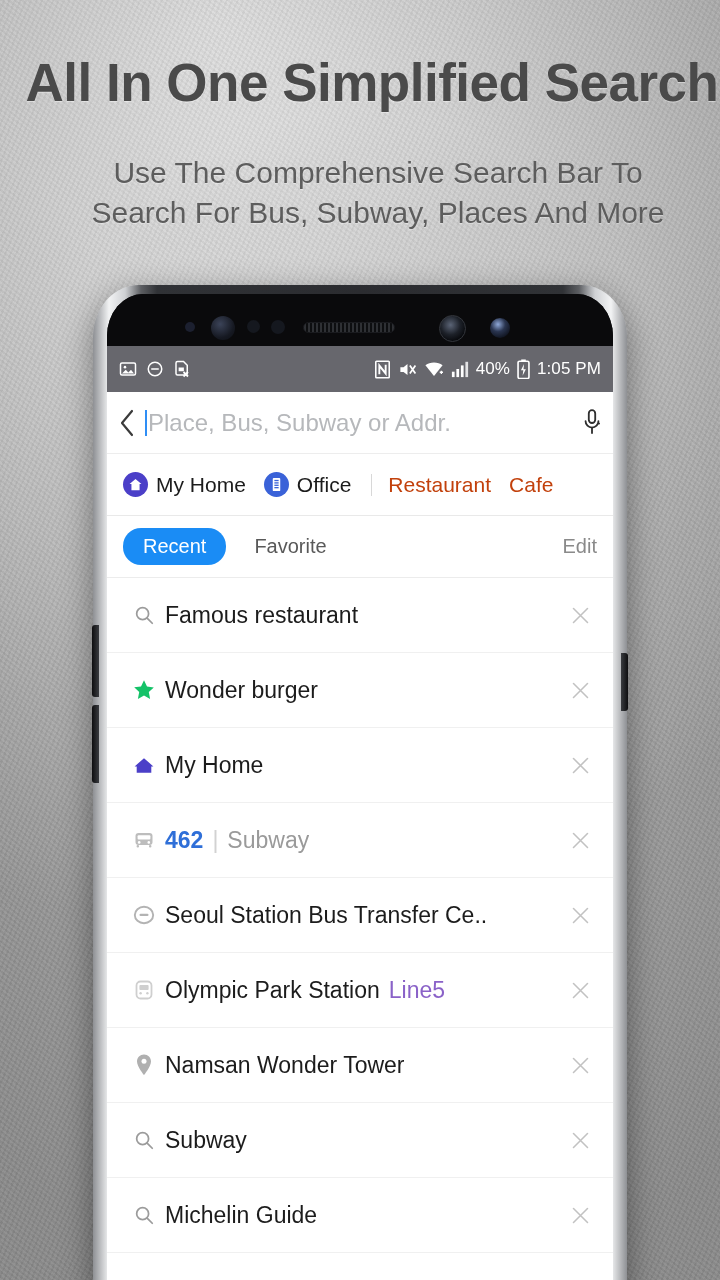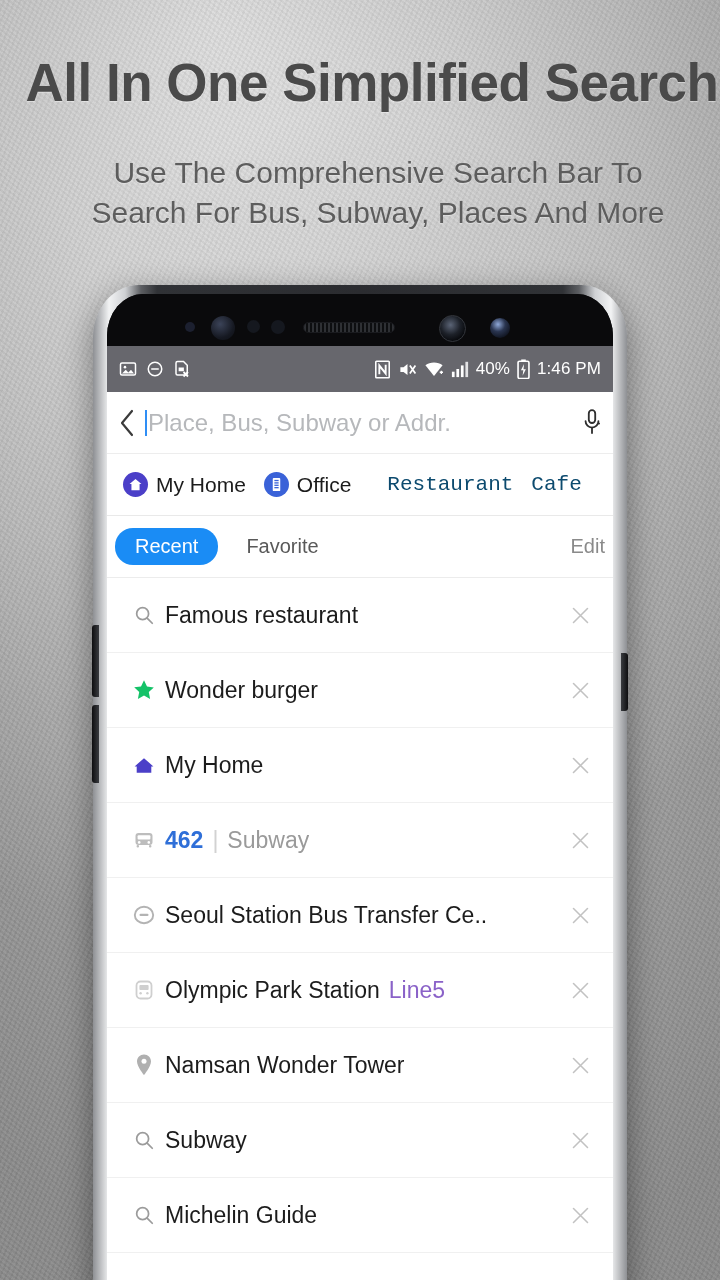--- a/index.html
+++ b/index.html
@@ -125,26 +125,26 @@
     height:62px; display:flex; align-items:center; padding:0 16px;
     background:#fff; border-bottom:1px solid #e9e9e9;
     overflow:hidden;
   }
   .chip{ display:flex; align-items:center; gap:8px; margin-right:18px; white-space:nowrap; }
   .chip-ico{
     width:25px; height:25px; border-radius:50%;
     display:flex; align-items:center; justify-content:center; flex:0 0 auto;
   }
   .chip-label{ font-size:21px; color:#1b1b1b; }
-  .chip-label.plain{ color:#0c4a6e;font-family:Liberation Mono, monospace; }
+  .chip-label.plain{ color:#c2410c; }
   .chip-sep{ width:1px; height:22px; background:#d8d8d8; margin:0 16px 0 2px; }
 
   
   .tabs{
-    height:62px; display:flex; align-items:center; padding:0 8px;
+    height:62px; display:flex; align-items:center; padding:0 16px;
     background:#fff; border-bottom:1px solid #ececec;
   }
   .tab-pill{
     background:#1a8cf5; color:#fff; font-size:20px;
     padding:7px 20px; border-radius:18px;
   }
   .tab-plain{ font-size:20px; color:#595959; margin-left:28px; }
   .tab-edit{ margin-left:auto; font-size:20px; color:#8a8a8a; }
 
   
@@ -257,21 +257,21 @@
             </svg>
           </span>
           <span class="sb-text">40%</span>
           <span class="sb-ico">
             <svg width="13" height="20" viewBox="0 0 14 22">
               <rect x="4.5" y="0.5" width="5" height="2" fill="#fff"></rect>
               <rect x="1" y="2.5" width="12" height="19" rx="1.6" fill="none" stroke="#fff" stroke-width="1.8"></rect>
               <path d="M7.6 5.5L4.2 12.4h2.6L6 18.5l3.6-7.2H7z" fill="#fff"></path>
             </svg>
           </span>
-          <span class="sb-text">1:46 PM</span>
+          <span class="sb-text">1:05 PM</span>
         </div>
       </div>
 
       <div class="searchbar">
         <span class="back-chev">
           <svg width="22" height="30" viewBox="0 0 22 30">
             <path d="M15 3L5 15l10 12" fill="none" stroke="#3b3b3b" stroke-width="2.2" stroke-linecap="round" stroke-linejoin="round"></path>
           </svg>
         </span>
         <span class="cursor"></span>

